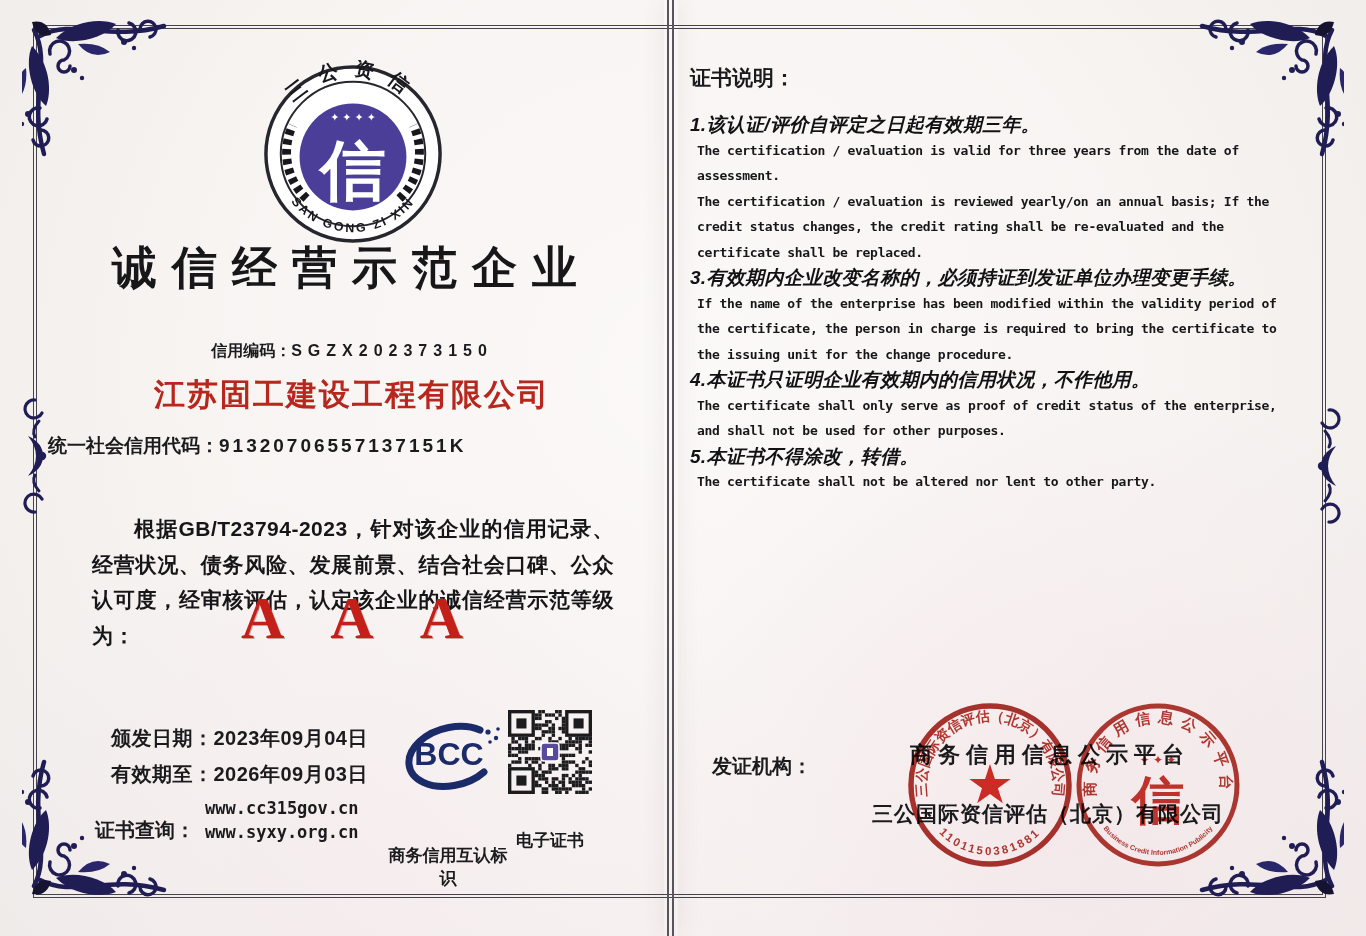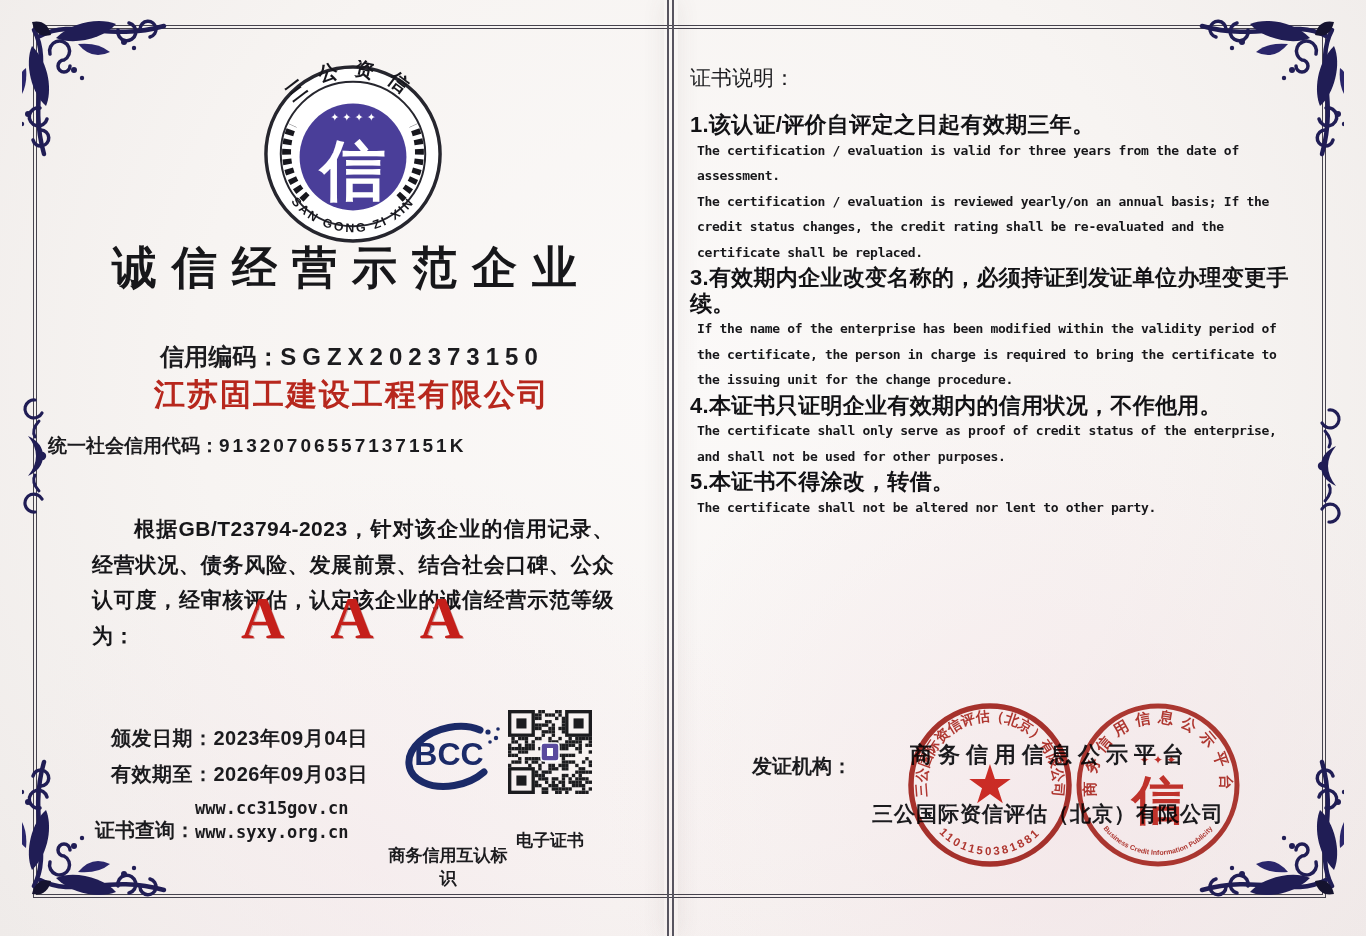--- a/index.html
+++ b/index.html
@@ -24,46 +24,46 @@
   .orn.br{left:1194px;top:754px;transform:scale(-1,-1);}
   .edge{position:absolute;width:34px;height:120px;}
   .edge.l{left:20px;top:396px;}
   .edge.r{left:1310px;top:406px;transform:scaleX(-1);}
   .abs{position:absolute;}
   
   .lp-title{left:48px;top:238px;width:608px;text-align:center;
     font-family:"Liberation Serif", serif;font-weight:900;font-size:45px;
     letter-spacing:15px;color:#17171a;}
   .lp-credit{left:48px;top:341px;width:608px;text-align:center;
-    font-size:24px;font-weight:700;color:#1c1c1f;}
+    font-size:16px;font-weight:700;color:#1c1c1f;}
   .lp-credit .code{letter-spacing:6px;}
   .lp-company{left:48px;top:374px;width:608px;text-align:center;
     font-size:31px;font-weight:800;color:#b7271d;letter-spacing:2px;}
   .lp-uscc{left:48px;top:433px;width:608px;text-align:left;
     font-size:19px;font-weight:700;}
   .lp-uscc .code{letter-spacing:3px;}
   .lp-para{left:92px;top:467px;width:522px;font-size:21px;font-weight:700;
     line-height:35.5px;text-align:justify;text-indent:2em;color:#161619;letter-spacing:.5px;margin-top:44px;}
   .lp-rating{left:48px;top:584px;width:608px;text-align:center;
     font-family:"Liberation Serif", serif;font-weight:900;font-size:60px;
     color:#c51f1a;letter-spacing:46px;padding-left:46px;box-sizing:border-box;
     text-shadow:1px 1px 0 rgba(120,10,10,.35);}
   .lp-line{left:95px;font-size:20px;font-weight:700;letter-spacing:.5px;margin-left:16px;}
   .lp-query{left:95px;top:797px;display:flex;font-weight:700;align-items:flex-end;}
   .lp-query .lbl{font-size:20px;}
-  .lp-urls{font-family:"DejaVu Sans Mono", monospace;
+  .lp-urls{margin-left:10px;font-family:"DejaVu Sans Mono", monospace;
     font-size:17px;line-height:23.5px;font-weight:700;}
   .cap{font-size:17px;font-weight:700;text-align:center;}
   
-  .rp-head{left:690px;top:64px;font-size:21px;font-weight:400;}
+  .rp-head{left:690px;top:64px;font-size:21px;font-weight:700;}
   .rp-items{left:690px;top:112px;width:606px;}
-  .rp-items .zh{font-size:22px;font-weight:700;line-height:25.5px;letter-spacing:.3px;color:#121215;}
+  .rp-items .zh{font-size:19px;font-weight:700;line-height:25.5px;letter-spacing:.3px;color:#121215;font-style:italic;}
   .rp-items .en{font-family:"DejaVu Sans Mono", monospace;font-size:13px;
     letter-spacing:-.3px;line-height:25.5px;color:#17171a;font-weight:700;margin-left:7px;}
-  .rp-issuer-lbl{left:712px;top:753px;font-size:20px;font-weight:800;margin-left:40px;}
+  .rp-issuer-lbl{left:712px;top:753px;font-size:20px;font-weight:800;}
   .rp-iss1{left:860px;top:740px;width:380px;text-align:center;
     font-size:22px;font-weight:800;letter-spacing:6px;}
   .rp-iss2{left:838px;top:800px;width:420px;text-align:center;
     font-size:21px;font-weight:800;letter-spacing:1px;}
   .seal{position:absolute;width:170px;height:170px;opacity:.92;mix-blend-mode:multiply;}
   .sealA{left:905px;top:700px;}
   .sealB{left:1073px;top:700px;}
 </style>
 </head>
 <body>

